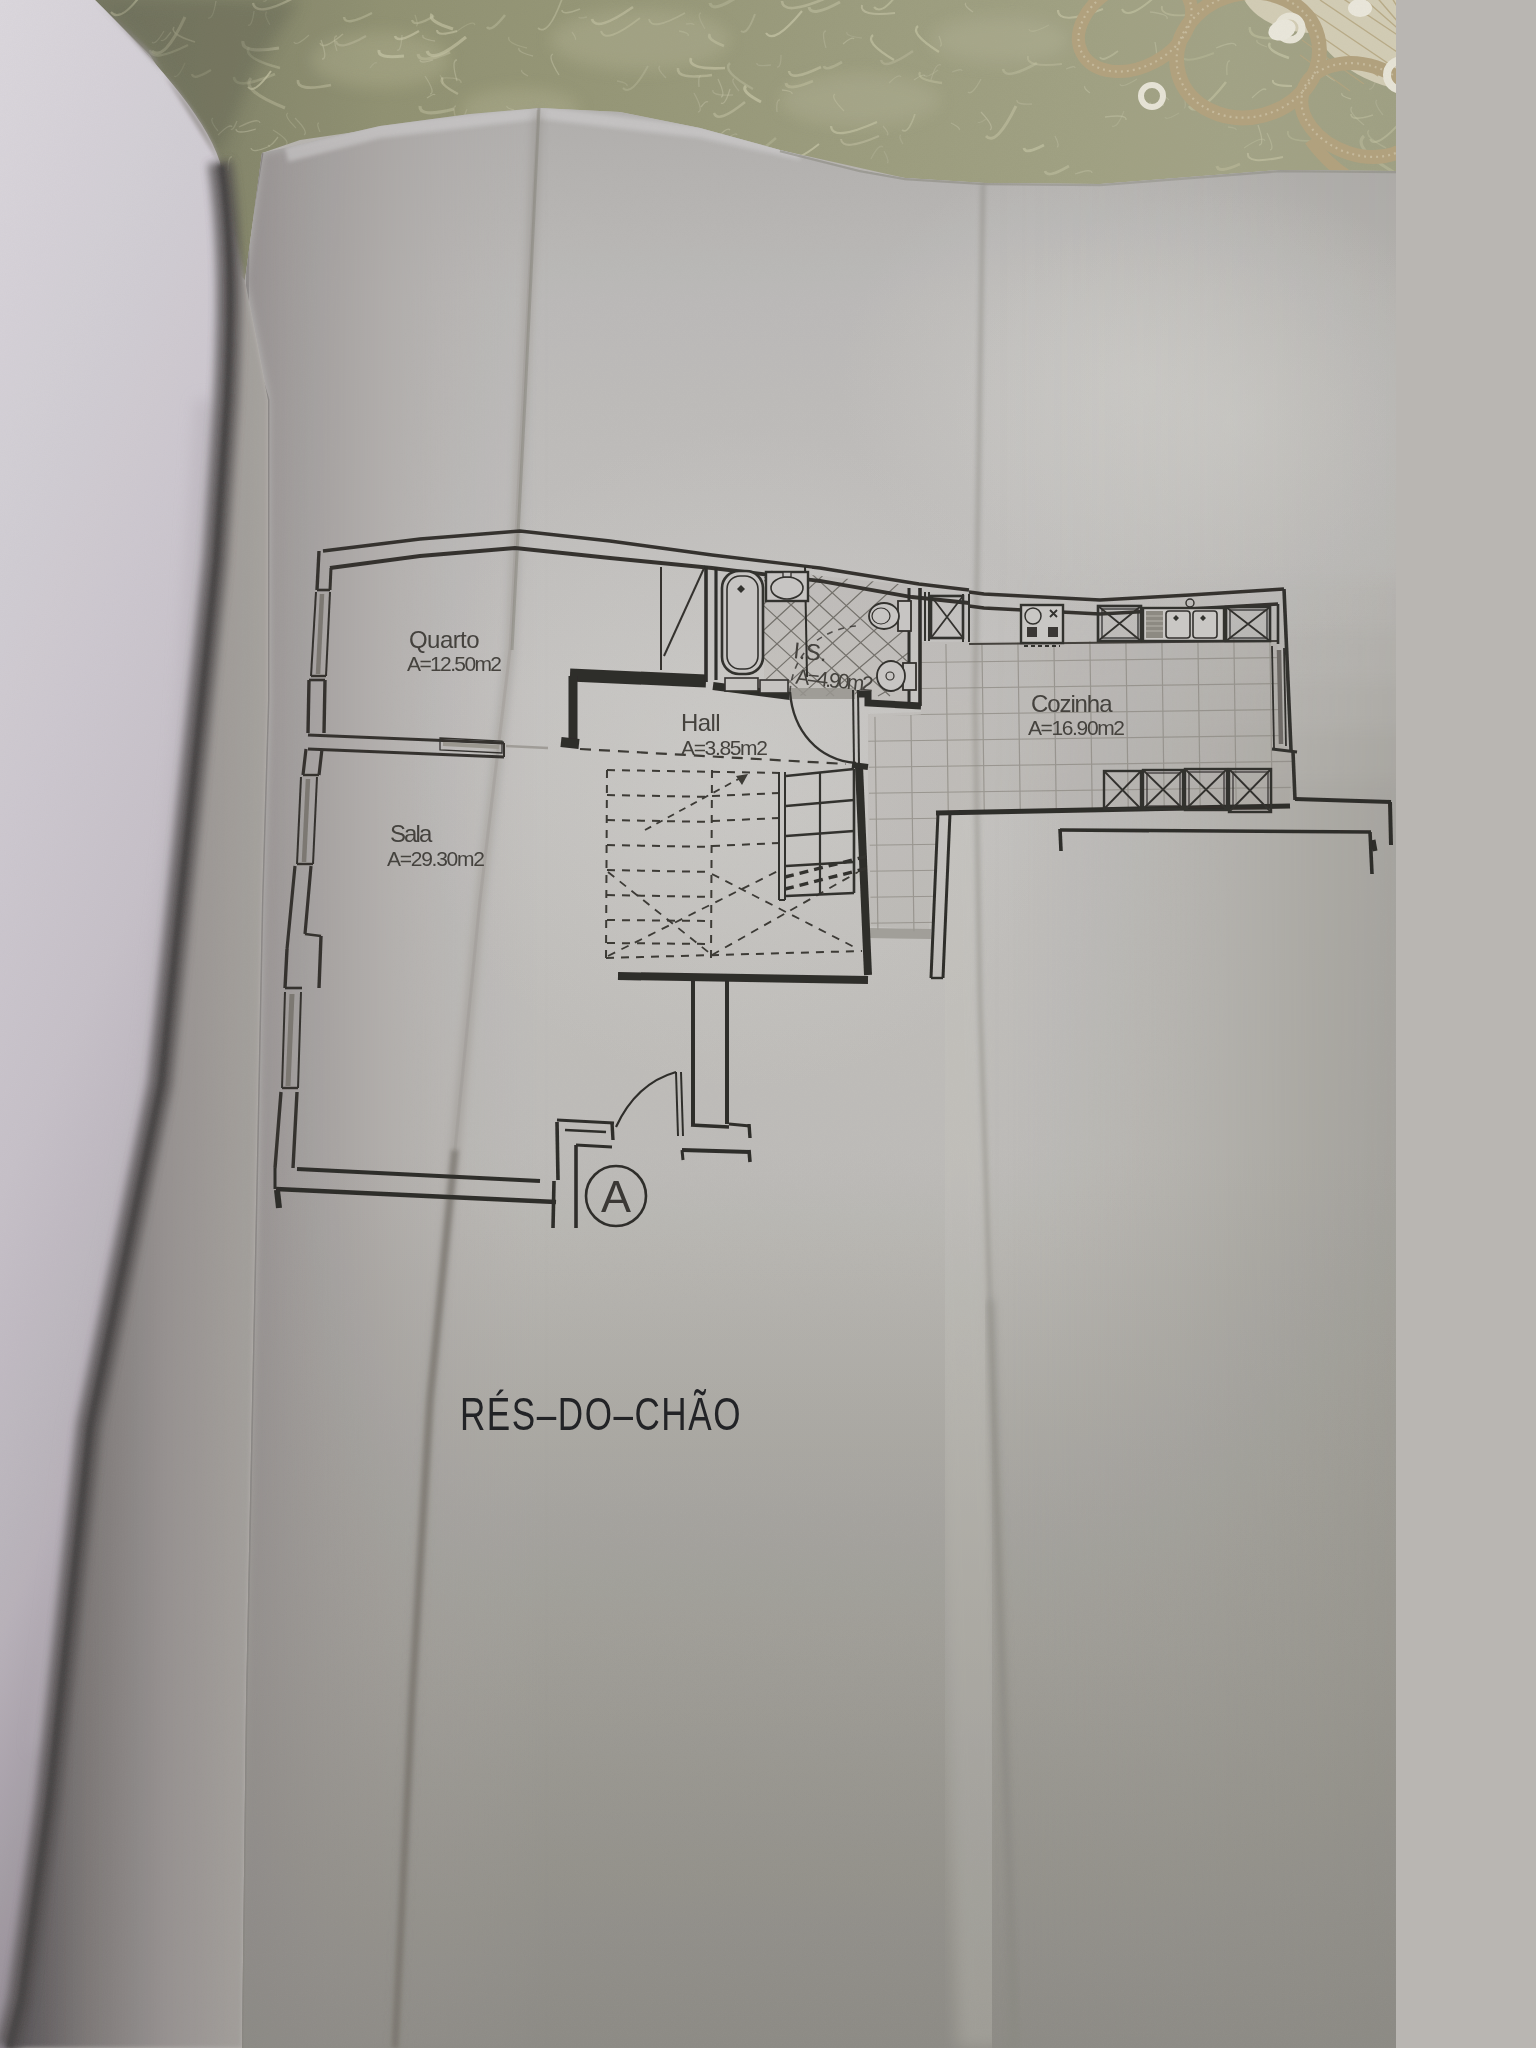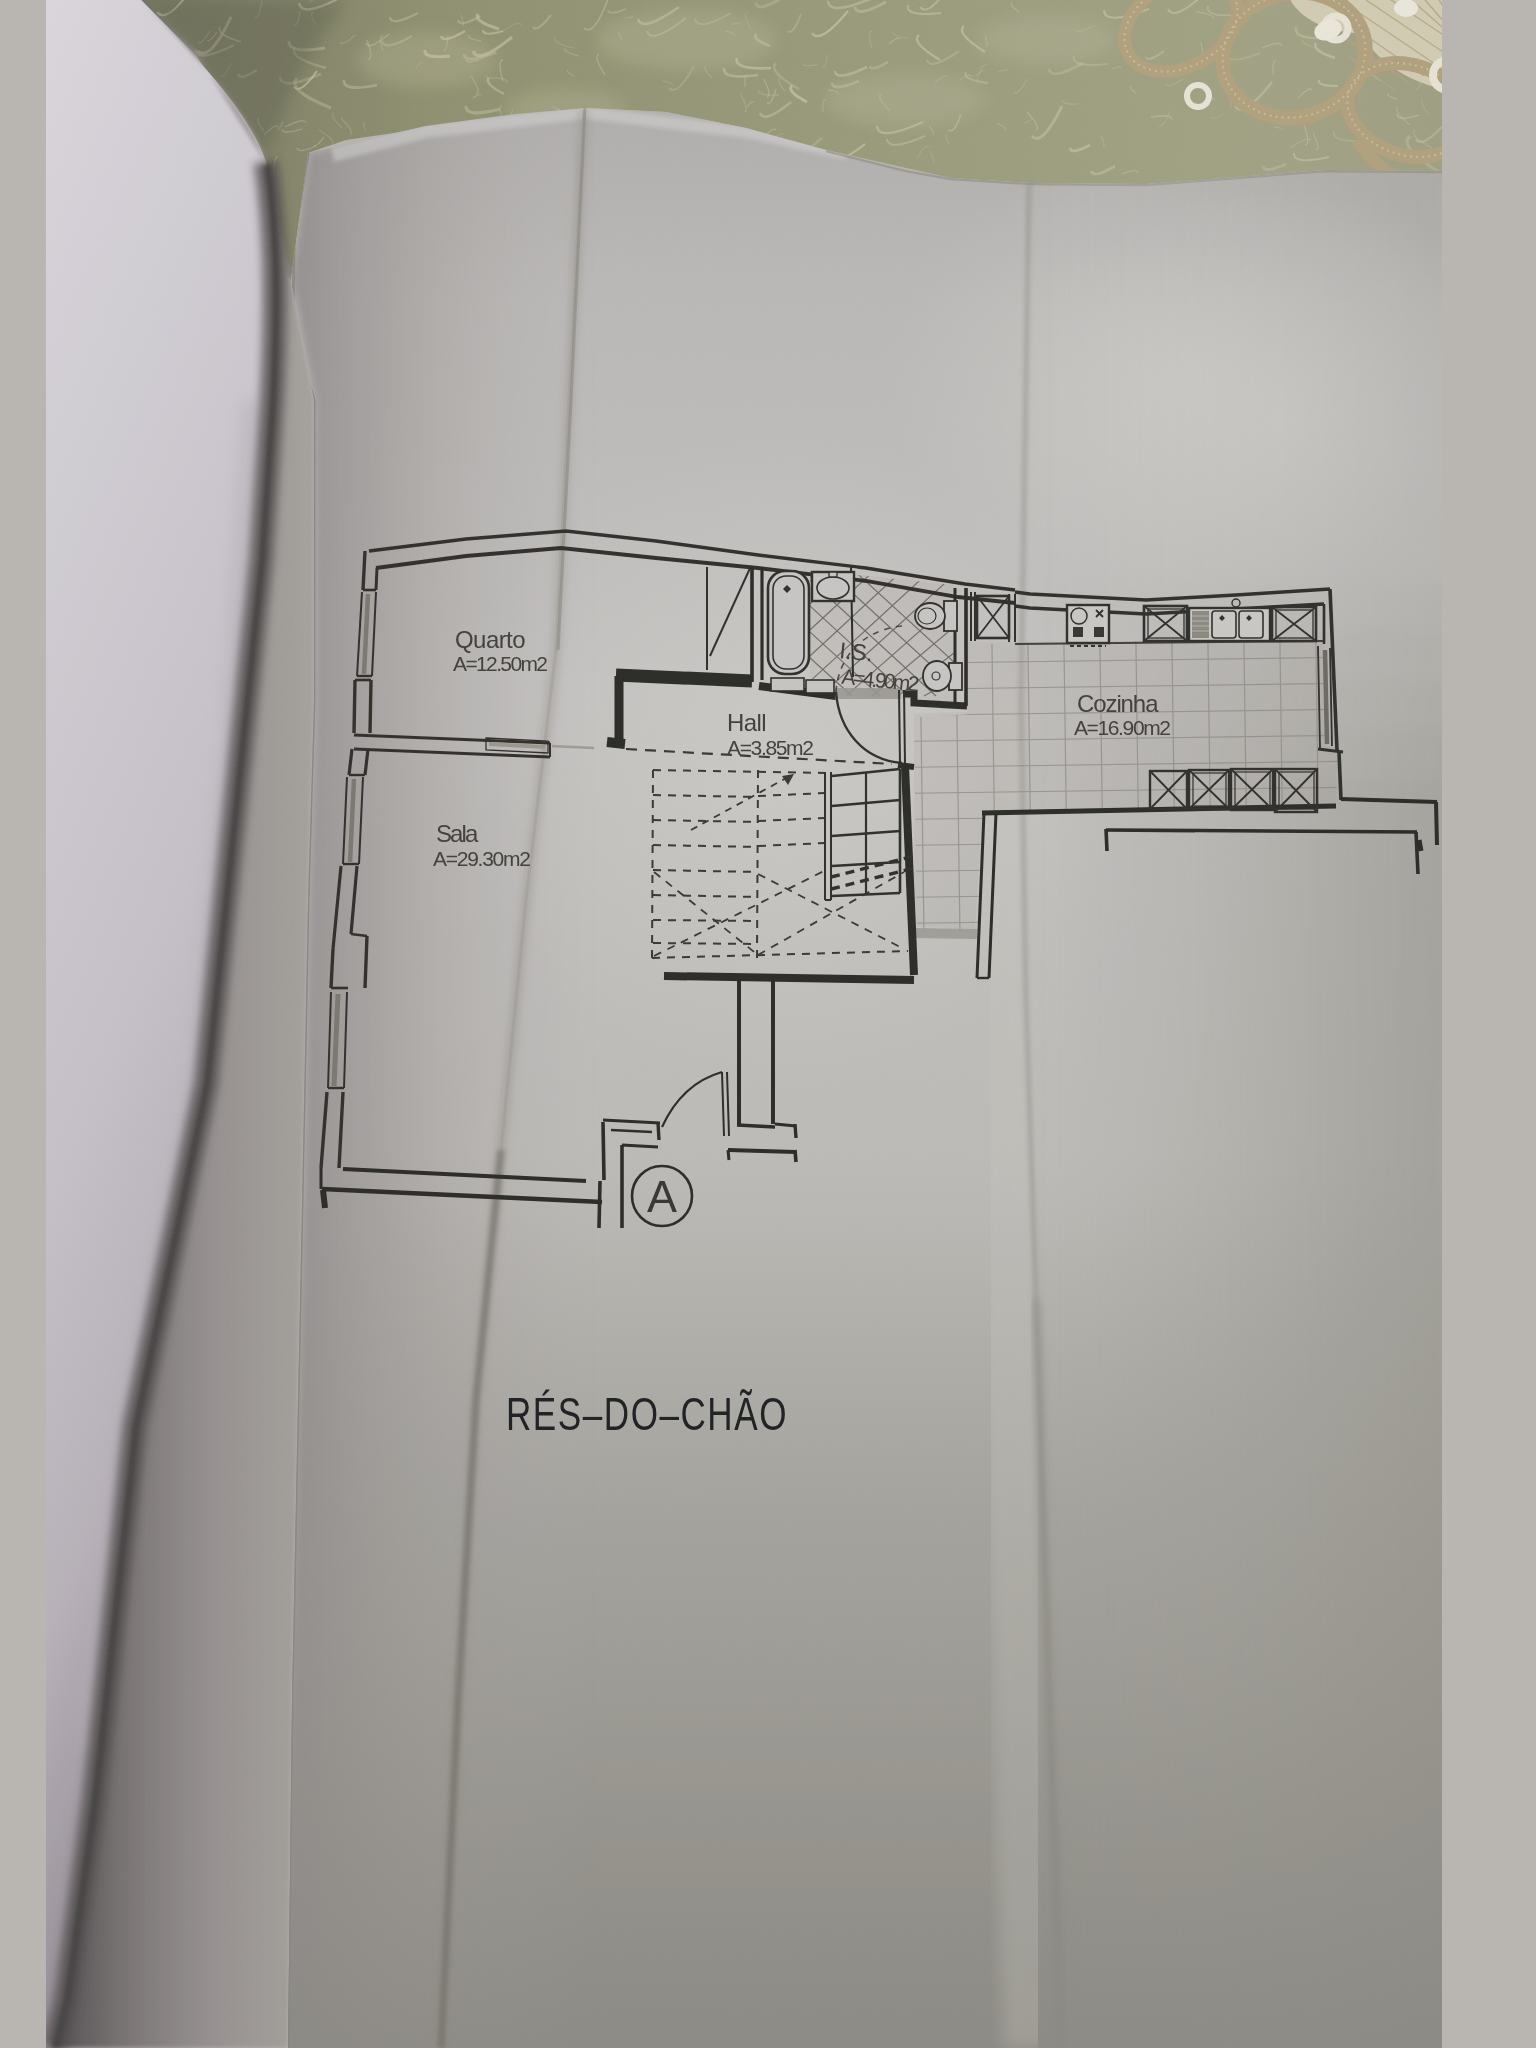--- a/index.html
+++ b/index.html
@@ -1,17 +1,17 @@
 <!DOCTYPE html>
 <html><head>
 <meta charset="utf-8">
 <style>
   html,body{margin:0;padding:0;background:#b9b6b2;}
   #scene{position:relative;width:1396px;height:2048px;overflow:hidden;
-         font-family:"Liberation Sans", sans-serif;margin-left:46px;}
+         font-family:"Liberation Sans", sans-serif;}
   svg{position:absolute;left:0;top:0;}
 </style>
 </head>
 <body>
 <div id="scene">
 <svg width="1536" height="2048" viewBox="0 0 1536 2048">
 <defs>
   <filter id="soft4" x="-20%" y="-20%" width="140%" height="140%">
           <feGaussianBlur stdDeviation="4"></feGaussianBlur>
         </filter>

